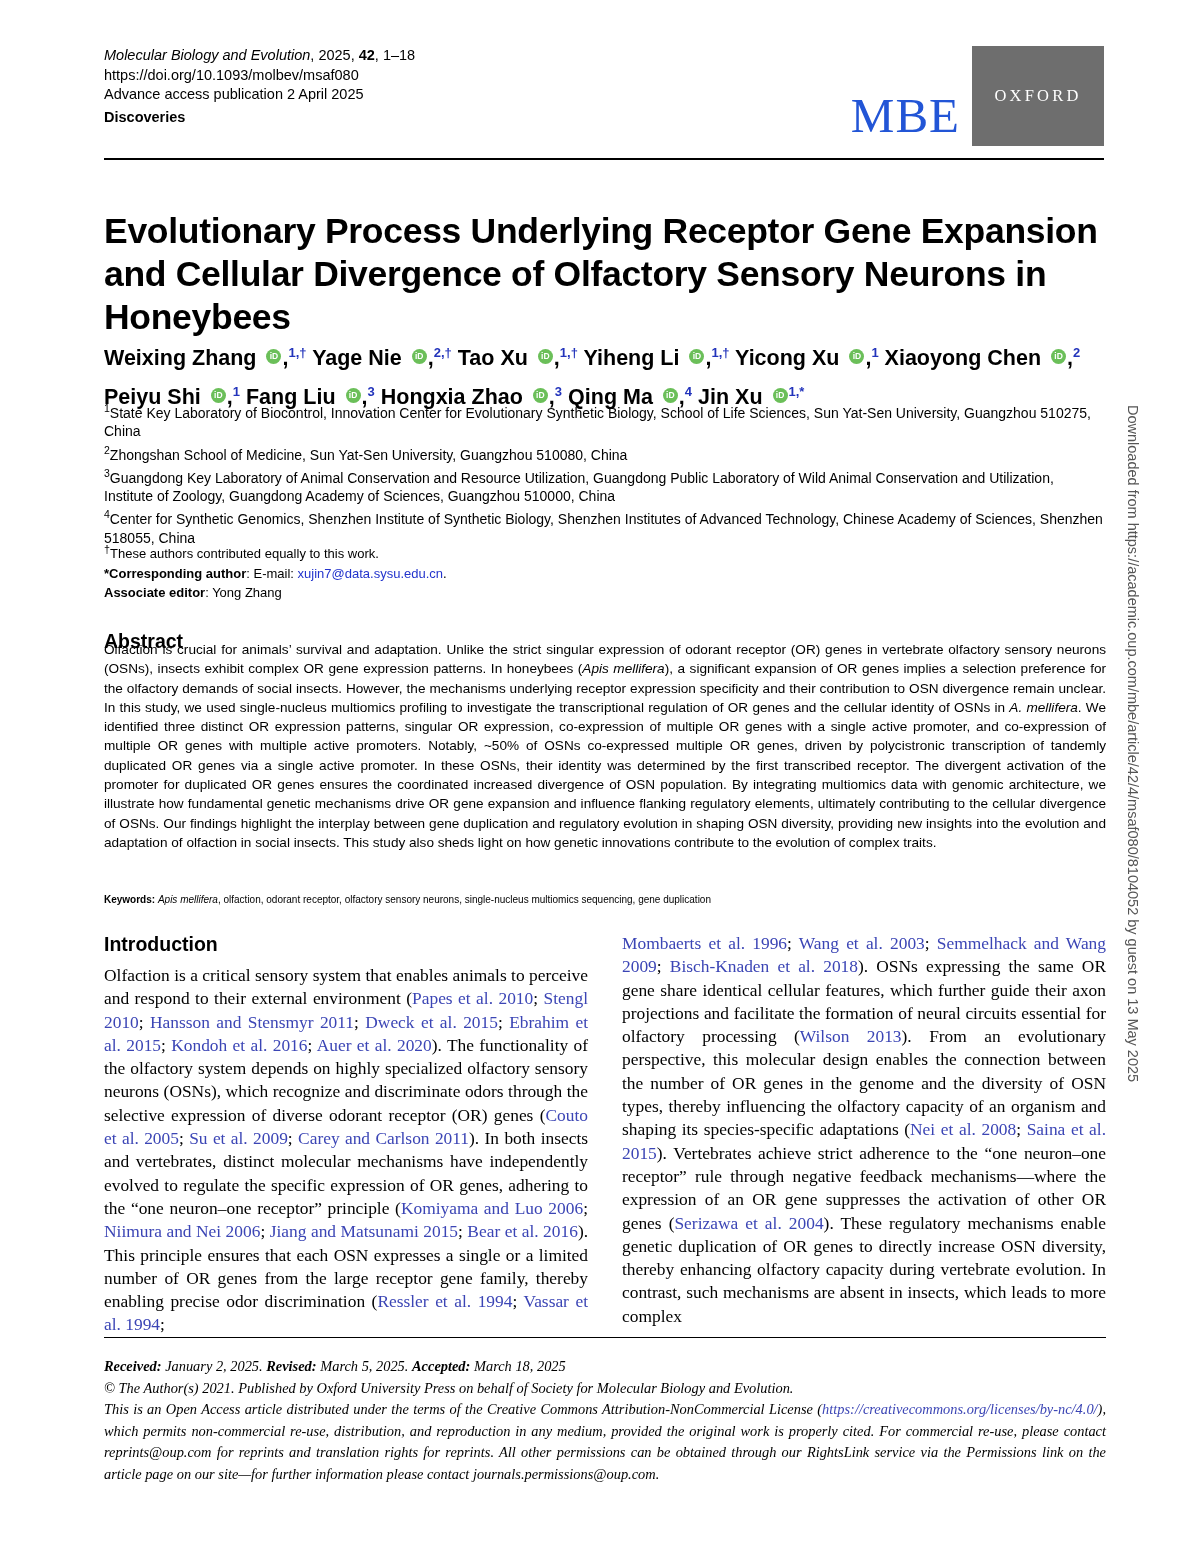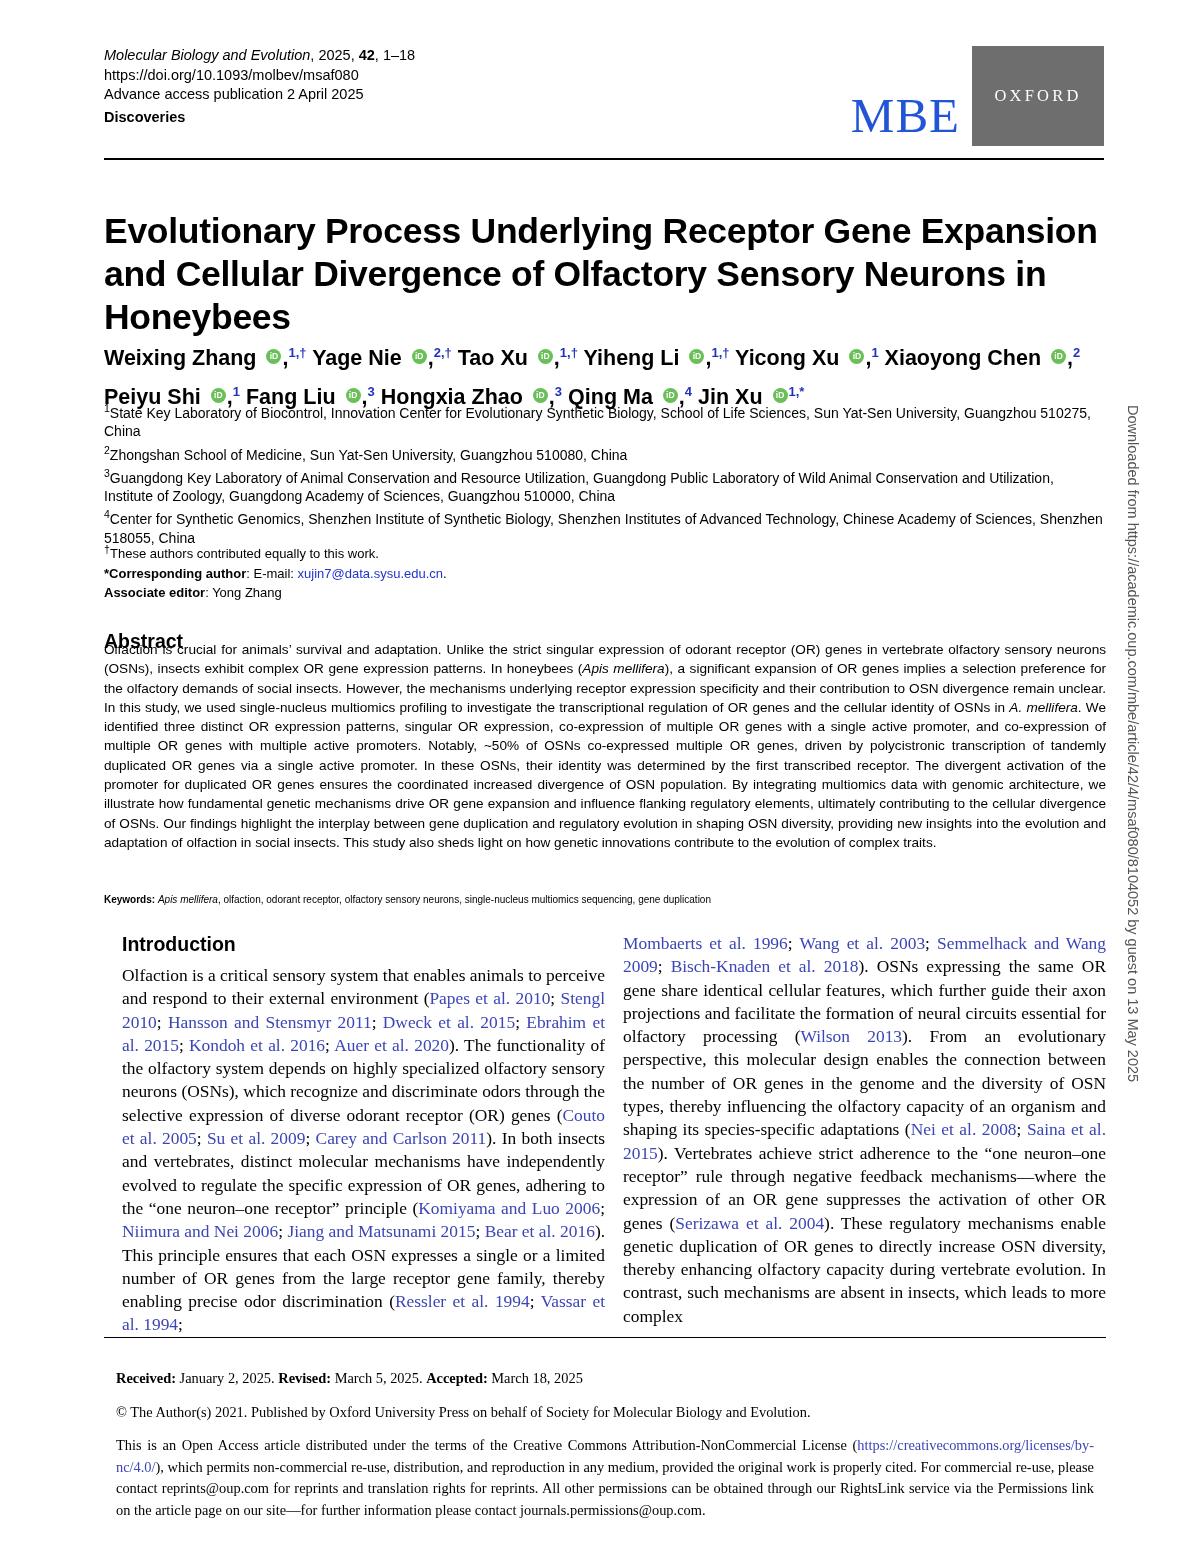--- a/index.html
+++ b/index.html
@@ -192,21 +192,20 @@
     display: flex;
     justify-content: space-between;
   }
   .col {
     width: 484px;
     font-family: "Liberation Serif", serif;
     font-size: 17.4px;
     line-height: 23.3px;
     text-align: justify;
     hyphens: none;
-    margin-left: 18px;
   }
   .sec-head {
     font-family: "Liberation Sans", sans-serif;
     font-size: 19.5px;
     font-weight: bold;
     margin: 0 0 8px 0;
     line-height: 24px;
   }
   .col p { margin: 0; }
   .cit { color: #3b45b5; }
@@ -222,21 +221,21 @@
   .footer {
     position: absolute;
     left: 104px;
     top: 1356px;
     width: 1002px;
     font-family: "Liberation Serif", serif;
     font-size: 14.4px;
     line-height: 21.5px;
     text-align: justify;
   }
-  .footer p { margin: 12px; }
+  .footer p { margin: 0; font-style: italic; }
   .footer b { font-weight: bold; }
   .footer .lic { color: #3b45b5; }
 
   
   .watermark {
     position: absolute;
     left: 1141px;
     top: 405px;
     width: 24px;
     color: #555;

